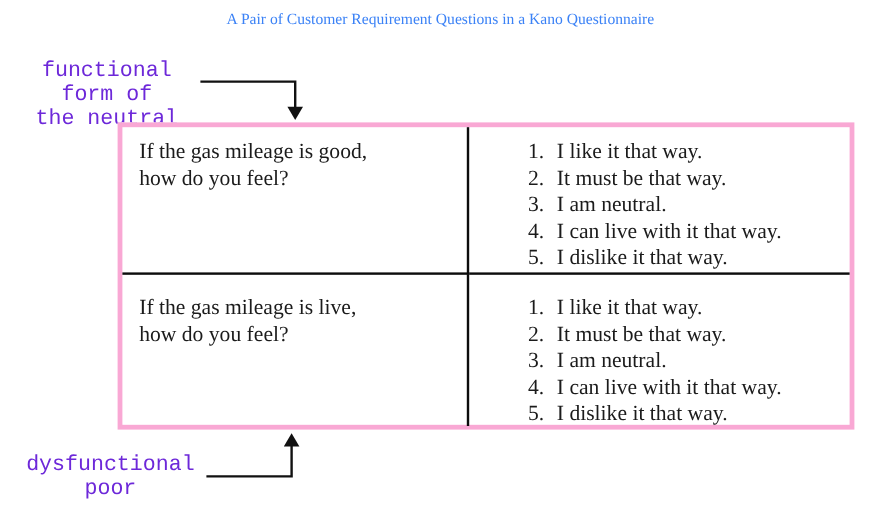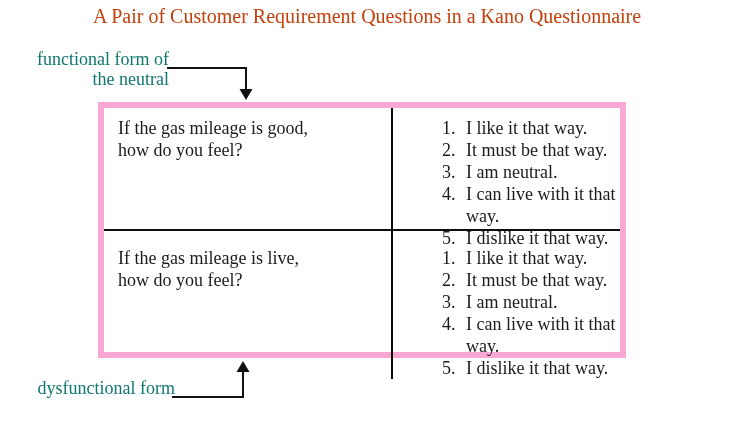--- a/index.html
+++ b/index.html
@@ -12,43 +12,44 @@
     font-family: "Liberation Serif", "DejaVu Serif", serif;
     color: #1b1b1b;
     overflow: hidden;
   }
   .title {
     position: absolute;
     top: 6px;
     left: 0;
     width: 100%;
     text-align: center;
-    font-size: 20px;
+    font-size: 13px;
     line-height: 20px;
-    color: #c2410c;
+    color: #3b82f6;
   }
   .annotation {
     position: absolute;
     font-size: 18px;
     line-height: 20px;
-    text-align: right;
-    color: #0f766e;
+    text-align: center;
+    color: #6d28d9;
+    font-family: Liberation Mono, monospace;
   }
   .annotation-functional { left: 9px; top: 49px; width: 160px; }
   .annotation-dysfunctional { left: 9px; top: 378px; width: 166px; }
   .kano-table {
     position: absolute;
     left: 98px;
     top: 102px;
-    width: 528px;
+    width: 614px;
     height: 256px;
     display: grid;
     grid-template-columns: 289px auto;
     grid-template-rows: 123px auto;
-    border: 6px solid #f9a8d4;
+    border: 4px solid #f9a8d4;
     background: #ffffff;
   }
   .cell { font-size: 18px; line-height: 22px; }
   .cell.col-divider { border-right: 2px solid #0c0c0c; }
   .cell.row-divider { border-bottom: 2px solid #0c0c0c; }
   .q-cell { padding: 9px 10px 0 14px; }
   .q-cell.row2 { padding-top: 16px; }
   .a-cell { padding: 9px 0 0 49px; }
   .a-cell.row2 { padding-top: 16px; }
   .ans-line { display: flex; }
@@ -137,16 +138,16 @@
       </div>
       <div class="ans-line">
         <span class="ans-num">5.</span>
         <span class="ans-text">I dislike it that way.</span>
       </div>
     </div>
 
   </div>
 
   <div class="annotation annotation-dysfunctional">
-    <div>dysfunctional form</div>
+    <div>dysfunctional poor</div>
   </div>
 
 </div>
 
 </body></html>

